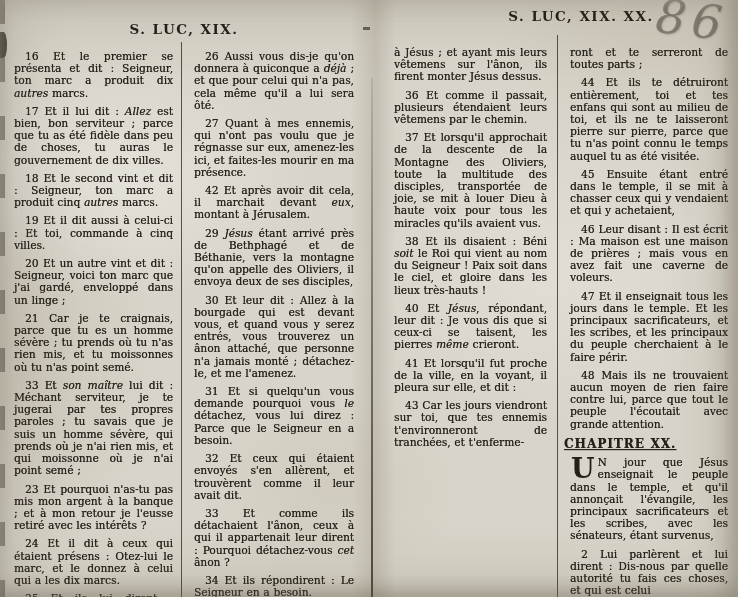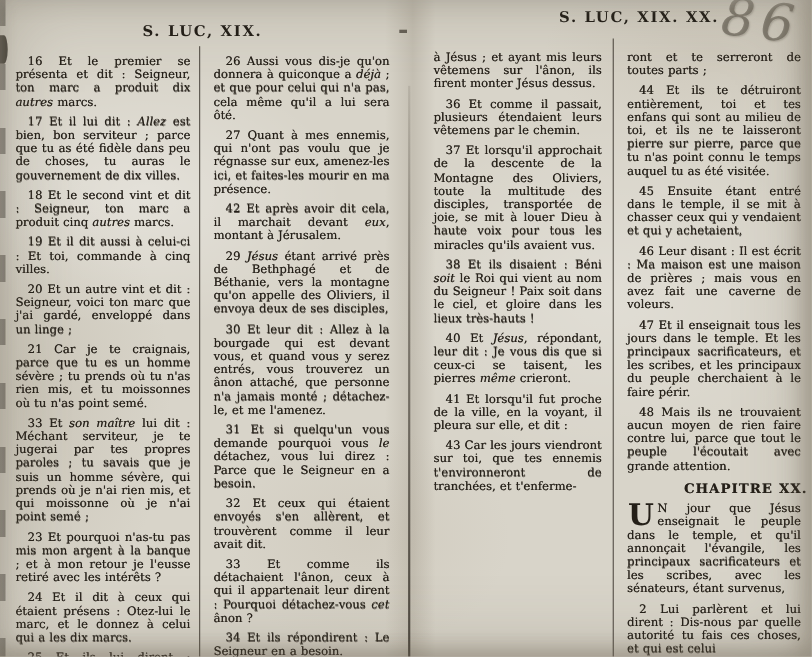--- a/index.html
+++ b/index.html
@@ -17,21 +17,21 @@
   .header{position:absolute; font-weight:bold; font-size:13.5px; letter-spacing:1.5px; color:#201c16; text-align:center;}
   .header.left{left:8px; width:352px; top:21px;}
   .header.right{left:408px; width:346px; top:8px;}
   .col{position:absolute; text-align:justify; font-size:10.6px; line-height:12.2px; overflow:hidden; word-spacing:.4px; text-shadow:.25px .25px .35px rgba(35,30,23,.75);}
   #c1{left:8px;  top:44px; width:171px; height:553px;}
   #c2{left:188px; top:44px; width:172px; height:553px;}
   #c3{left:388px; top:40px; width:165px; height:557px;}
   #c4{left:564px; top:40px; width:170px; height:557px;}
   .verse{margin:6px; text-indent:11px;}
   .cont{text-indent:0;}
-  .chap{text-align:right; font-weight:bold; font-size:12px; letter-spacing:1px; margin:8px 0 6px; text-indent:0;}
+  .chap{text-align:left; font-weight:bold; font-size:12px; letter-spacing:1px; margin:8px 0 6px; text-indent:0;text-decoration:underline;}
   .dcp{text-indent:0; margin-top:1px;}
   .dropcap{float:left; font-size:27px; line-height:23px; font-weight:bold; margin:1px 3px 0 1px; text-shadow:none;}
   .rule{position:absolute; width:1.4px; background:#3c372f; opacity:.85;}
   .rule-left{left:181px; top:42px; height:555px;}
   .rule-right{left:557px; top:35px; height:562px;}
   .gutter-band{position:absolute; left:350px; top:0; width:46px; height:597px; pointer-events:none;
     background:linear-gradient(to right, transparent, rgba(125,115,98,.16) 42%, rgba(125,115,98,.22) 55%, transparent);}
   .gutter-line{position:absolute; left:371px; top:78px; width:2px; height:519px;
     background:linear-gradient(to bottom, rgba(62,56,46,.12), rgba(55,49,40,.5) 40%, rgba(42,37,30,.78));}
   .edge-marks{position:absolute; left:0; top:0; width:5px; height:597px; opacity:.55; pointer-events:none;

